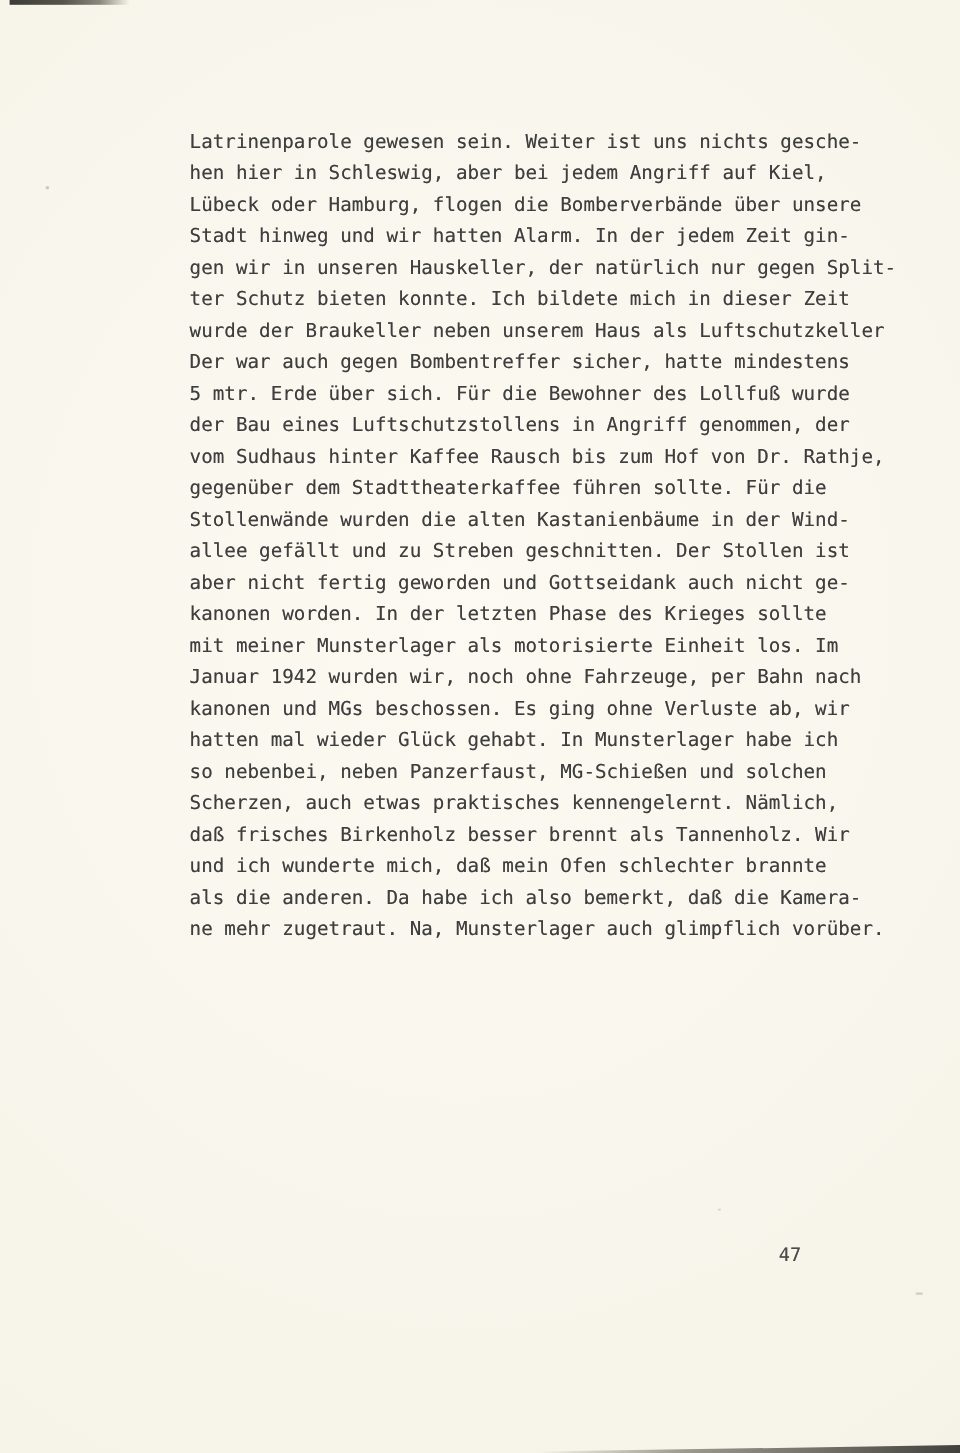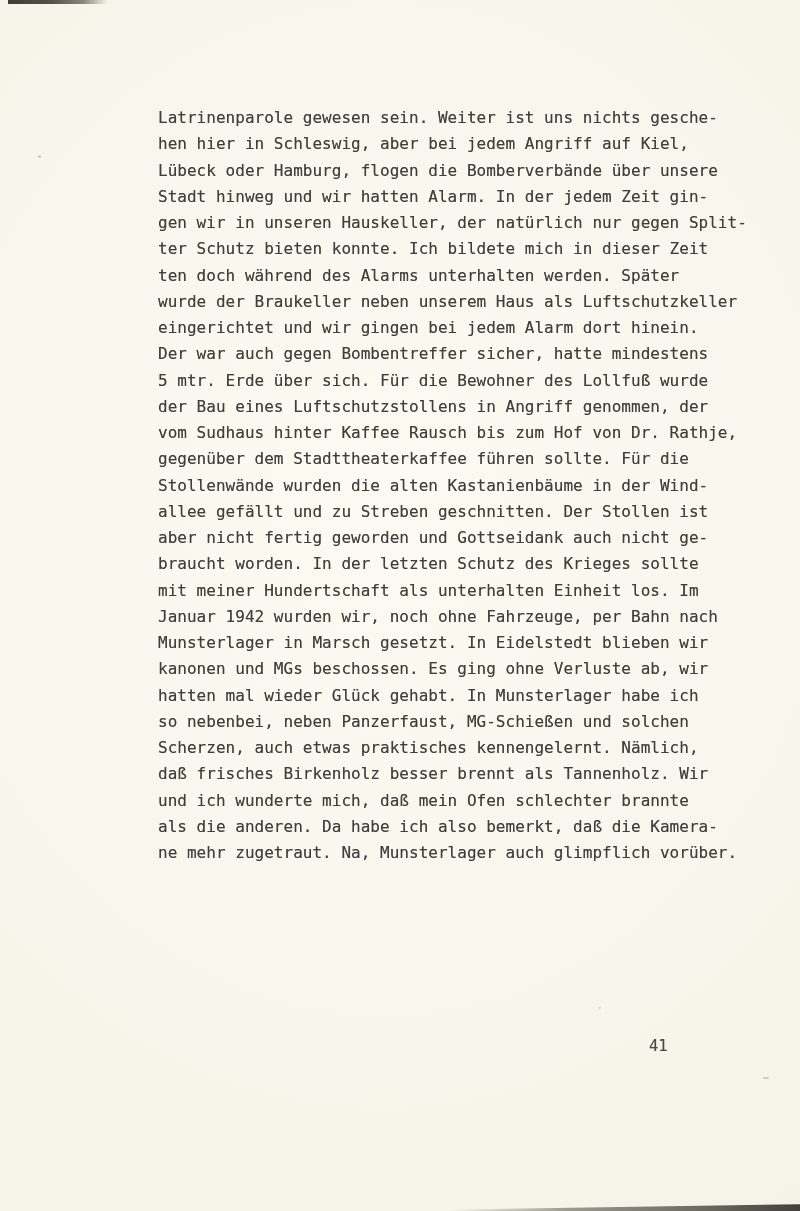--- a/index.html
+++ b/index.html
@@ -76,46 +76,43 @@
 
   <div class="scan-edge-top"></div>
 
   <div class="text-block">
       <div class="text-line">Latrinenparole gewesen sein. Weiter ist uns nichts gesche-</div>
       <div class="text-line">hen hier in Schleswig, aber bei jedem Angriff auf Kiel,</div>
       <div class="text-line">Lübeck oder Hamburg, flogen die Bomberverbände über unsere</div>
       <div class="text-line">Stadt hinweg und wir hatten Alarm. In der jedem Zeit gin-</div>
       <div class="text-line">gen wir in unseren Hauskeller, der natürlich nur gegen Split-</div>
       <div class="text-line">ter Schutz bieten konnte. Ich bildete mich in dieser Zeit</div>
-      <div class="text-line">ten doch während des Alarms unterhalten werden. Später</div>
       <div class="text-line">wurde der Braukeller neben unserem Haus als Luftschutzkeller</div>
-      <div class="text-line">eingerichtet und wir gingen bei jedem Alarm dort hinein.</div>
       <div class="text-line">Der war auch gegen Bombentreffer sicher, hatte mindestens</div>
       <div class="text-line">5 mtr. Erde über sich. Für die Bewohner des Lollfuß wurde</div>
       <div class="text-line">der Bau eines Luftschutzstollens in Angriff genommen, der</div>
       <div class="text-line">vom Sudhaus hinter Kaffee Rausch bis zum Hof von Dr. Rathje,</div>
       <div class="text-line">gegenüber dem Stadttheaterkaffee führen sollte. Für die</div>
       <div class="text-line">Stollenwände wurden die alten Kastanienbäume in der Wind-</div>
       <div class="text-line">allee gefällt und zu Streben geschnitten. Der Stollen ist</div>
       <div class="text-line">aber nicht fertig geworden und Gottseidank auch nicht ge-</div>
-      <div class="text-line">braucht worden. In der letzten Schutz des Krieges sollte</div>
-      <div class="text-line">mit meiner Hundertschaft als unterhalten Einheit los. Im</div>
+      <div class="text-line">kanonen worden. In der letzten Phase des Krieges sollte</div>
+      <div class="text-line">mit meiner Munsterlager als motorisierte Einheit los. Im</div>
       <div class="text-line">Januar 1942 wurden wir, noch ohne Fahrzeuge, per Bahn nach</div>
-      <div class="text-line">Munsterlager in Marsch gesetzt. In Eidelstedt blieben wir</div>
       <div class="text-line">kanonen und MGs beschossen. Es ging ohne Verluste ab, wir</div>
       <div class="text-line">hatten mal wieder Glück gehabt. In Munsterlager habe ich</div>
       <div class="text-line">so nebenbei, neben Panzerfaust, MG-Schießen und solchen</div>
       <div class="text-line">Scherzen, auch etwas praktisches kennengelernt. Nämlich,</div>
       <div class="text-line">daß frisches Birkenholz besser brennt als Tannenholz. Wir</div>
       <div class="text-line">und ich wunderte mich, daß mein Ofen schlechter brannte</div>
       <div class="text-line">als die anderen. Da habe ich also bemerkt, daß die Kamera-</div>
       <div class="text-line">ne mehr zugetraut. Na, Munsterlager auch glimpflich vorüber.</div>
     </div>
 
-  <div class="page-number">41</div>
+  <div class="page-number">47</div>
 
   <div class="paper-speck speck-1"></div>
   <div class="paper-speck speck-2"></div>
   <div class="paper-speck speck-3"></div>
 
   <div class="scan-edge-bottom"></div>
 
 </div>
 
 </body></html>

